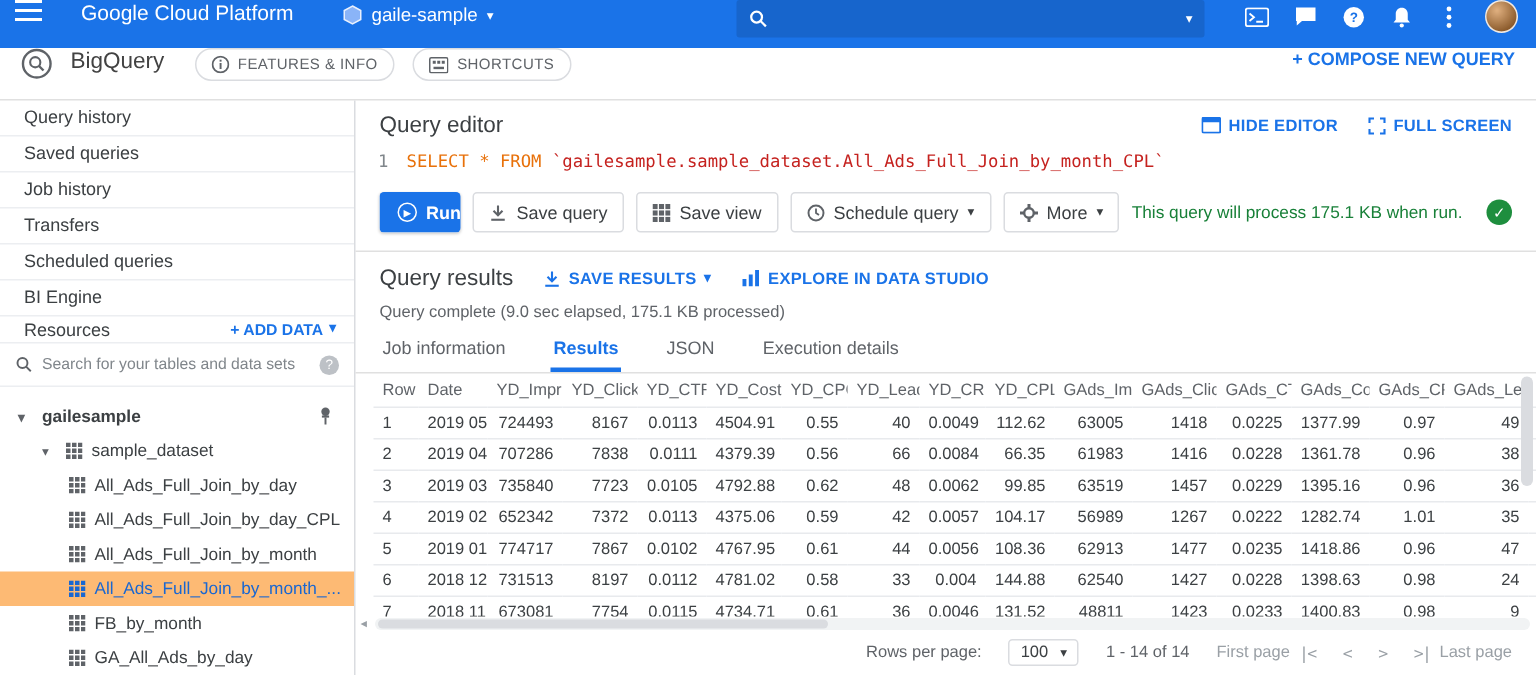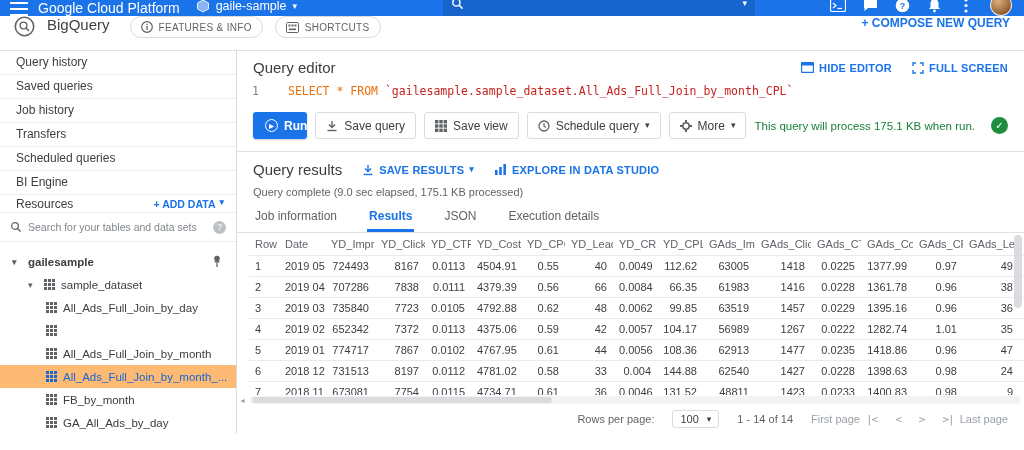--- a/index.html
+++ b/index.html
@@ -1,20 +1,20 @@
 <!DOCTYPE html>
 <html><head>
 <meta charset="utf-8">
 <style>
   * { box-sizing: border-box; margin: 0; padding: 0; }
   html,body { width:1024px; height:450px; overflow:hidden; }
   body { font-family:"Liberation Sans", sans-serif; font-size:12px; color:#3c4043; background:#fff; }
 
   
-  .topbar { height:16px; background:#1a73e8; display:flex; align-items:flex-end; padding:0 10px; gap:10px; color:#fff; }
+  .topbar { height:32px; background:#1a73e8; display:flex; align-items:flex-start; padding:0 10px; gap:26px; color:#fff; }
   .menu-btn { width:18px; height:14px; display:flex; flex-direction:column; justify-content:space-between; cursor:pointer; }
   .menu-btn i { height:2px; background:#fff; display:block; }
   .gcp-title { font-size:14px; white-space:nowrap; }
   .project-sel { display:flex; align-items:center; gap:6px; font-size:12.5px; padding:3px 6px; border-radius:2px; cursor:pointer; }
   .caret { font-size:9px; line-height:1; }
   .topsearch { margin-left:130px; width:312px; height:25px; background:#1765cc; border-radius:2px; display:flex; align-items:center; padding:0 8px; gap:8px; }
   .topsearch input { flex:1; background:transparent; border:none; outline:none; color:#fff; font-size:12px; min-width:0; }
   .top-icons { margin-left:auto; display:flex; align-items:center; gap:16px; padding-right:2px; }
   .ticon { width:16px; height:16px; display:flex; align-items:center; justify-content:center; }
   .avatar { width:22px; height:22px; border-radius:50%; background:radial-gradient(circle at 35% 30%, #e0b080, #8a5a2b 75%); border:1px solid rgba(255,255,255,.85); }
@@ -51,21 +51,21 @@
   .table-leaf.selected .tree-grid-icon { color:#1967d2; }
   .pin { margin-left:auto; margin-right:14px; color:#5f6368; display:flex; }
 
   
   .editor-head { display:flex; align-items:center; padding:8px 16px 2px; }
   .editor-title, .results-title { font-size:15px; color:#3c4043; }
   .head-links { margin-left:auto; display:flex; gap:20px; }
   .blue-link { color:#1a73e8; font-size:11px; font-weight:bold; display:flex; align-items:center; gap:5px; cursor:pointer; letter-spacing:.2px; white-space:nowrap; }
   .code-area { display:flex; align-items:flex-start; padding:6px 0 8px; font-family:"DejaVu Sans Mono", monospace; font-size:11.5px; }
   .ln { width:34px; text-align:right; padding-right:12px; color:#80868b; }
-  .kw { color:#e8710a;margin-left:17px; }
+  .kw { color:#e8710a; }
   .str { color:#c5221f; }
 
   .toolbar { display:flex; align-items:center; gap:8px; padding:6px 16px 12px; border-bottom:1px solid #e0e0e0; }
   .run-btn { display:inline-flex; height:27px; border-radius:3px; overflow:hidden; cursor:pointer; box-shadow:0 1px 2px rgba(0,0,0,.2); }
   .run-main { background:#1a73e8; color:#fff; display:flex; align-items:center; gap:6px; padding:0 12px; font-weight:bold; font-size:12px; }
   .play-circle { width:13px; height:13px; border:1px solid #fff; border-radius:50%; display:flex; align-items:center; justify-content:center; font-size:6px; }
   .tbtn { display:inline-flex; align-items:center; gap:6px; height:27px; padding:0 10px; border:1px solid #dadce0; border-radius:3px; background:#fff; color:#3c4043; font-size:12px; cursor:pointer; white-space:nowrap; }
   .tbtn .ic { color:#5f6368; display:flex; }
   .process-msg { margin-left:auto; color:#188038; font-size:11.5px; white-space:nowrap; }
   .ok-circle { width:17px; height:17px; border-radius:50%; background:#1e8e3e; color:#fff; display:flex; align-items:center; justify-content:center; font-size:10px; margin-left:8px; flex:0 0 17px; }
@@ -281,20 +281,21 @@
                     <rect x="8" y="0" width="3" height="3"></rect>
                     <rect x="0" y="4" width="3" height="3"></rect>
                     <rect x="4" y="4" width="3" height="3"></rect>
                     <rect x="8" y="4" width="3" height="3"></rect>
                     <rect x="0" y="8" width="3" height="3"></rect>
                     <rect x="4" y="8" width="3" height="3"></rect>
                     <rect x="8" y="8" width="3" height="3"></rect>
                   </g>
                 </svg>
               </span>
+              <span class="tree-label">All_Ads_Full_Join_by_day_CPL</span>
             </div>
             <div class="tree-row table-leaf">
               <span class="tree-grid-icon">
                 <svg width="11" height="11" viewBox="0 0 11 11">
                   <g fill="currentColor">
                     <rect x="0" y="0" width="3" height="3"></rect>
                     <rect x="4" y="0" width="3" height="3"></rect>
                     <rect x="8" y="0" width="3" height="3"></rect>
                     <rect x="0" y="4" width="3" height="3"></rect>
                     <rect x="4" y="4" width="3" height="3"></rect>

